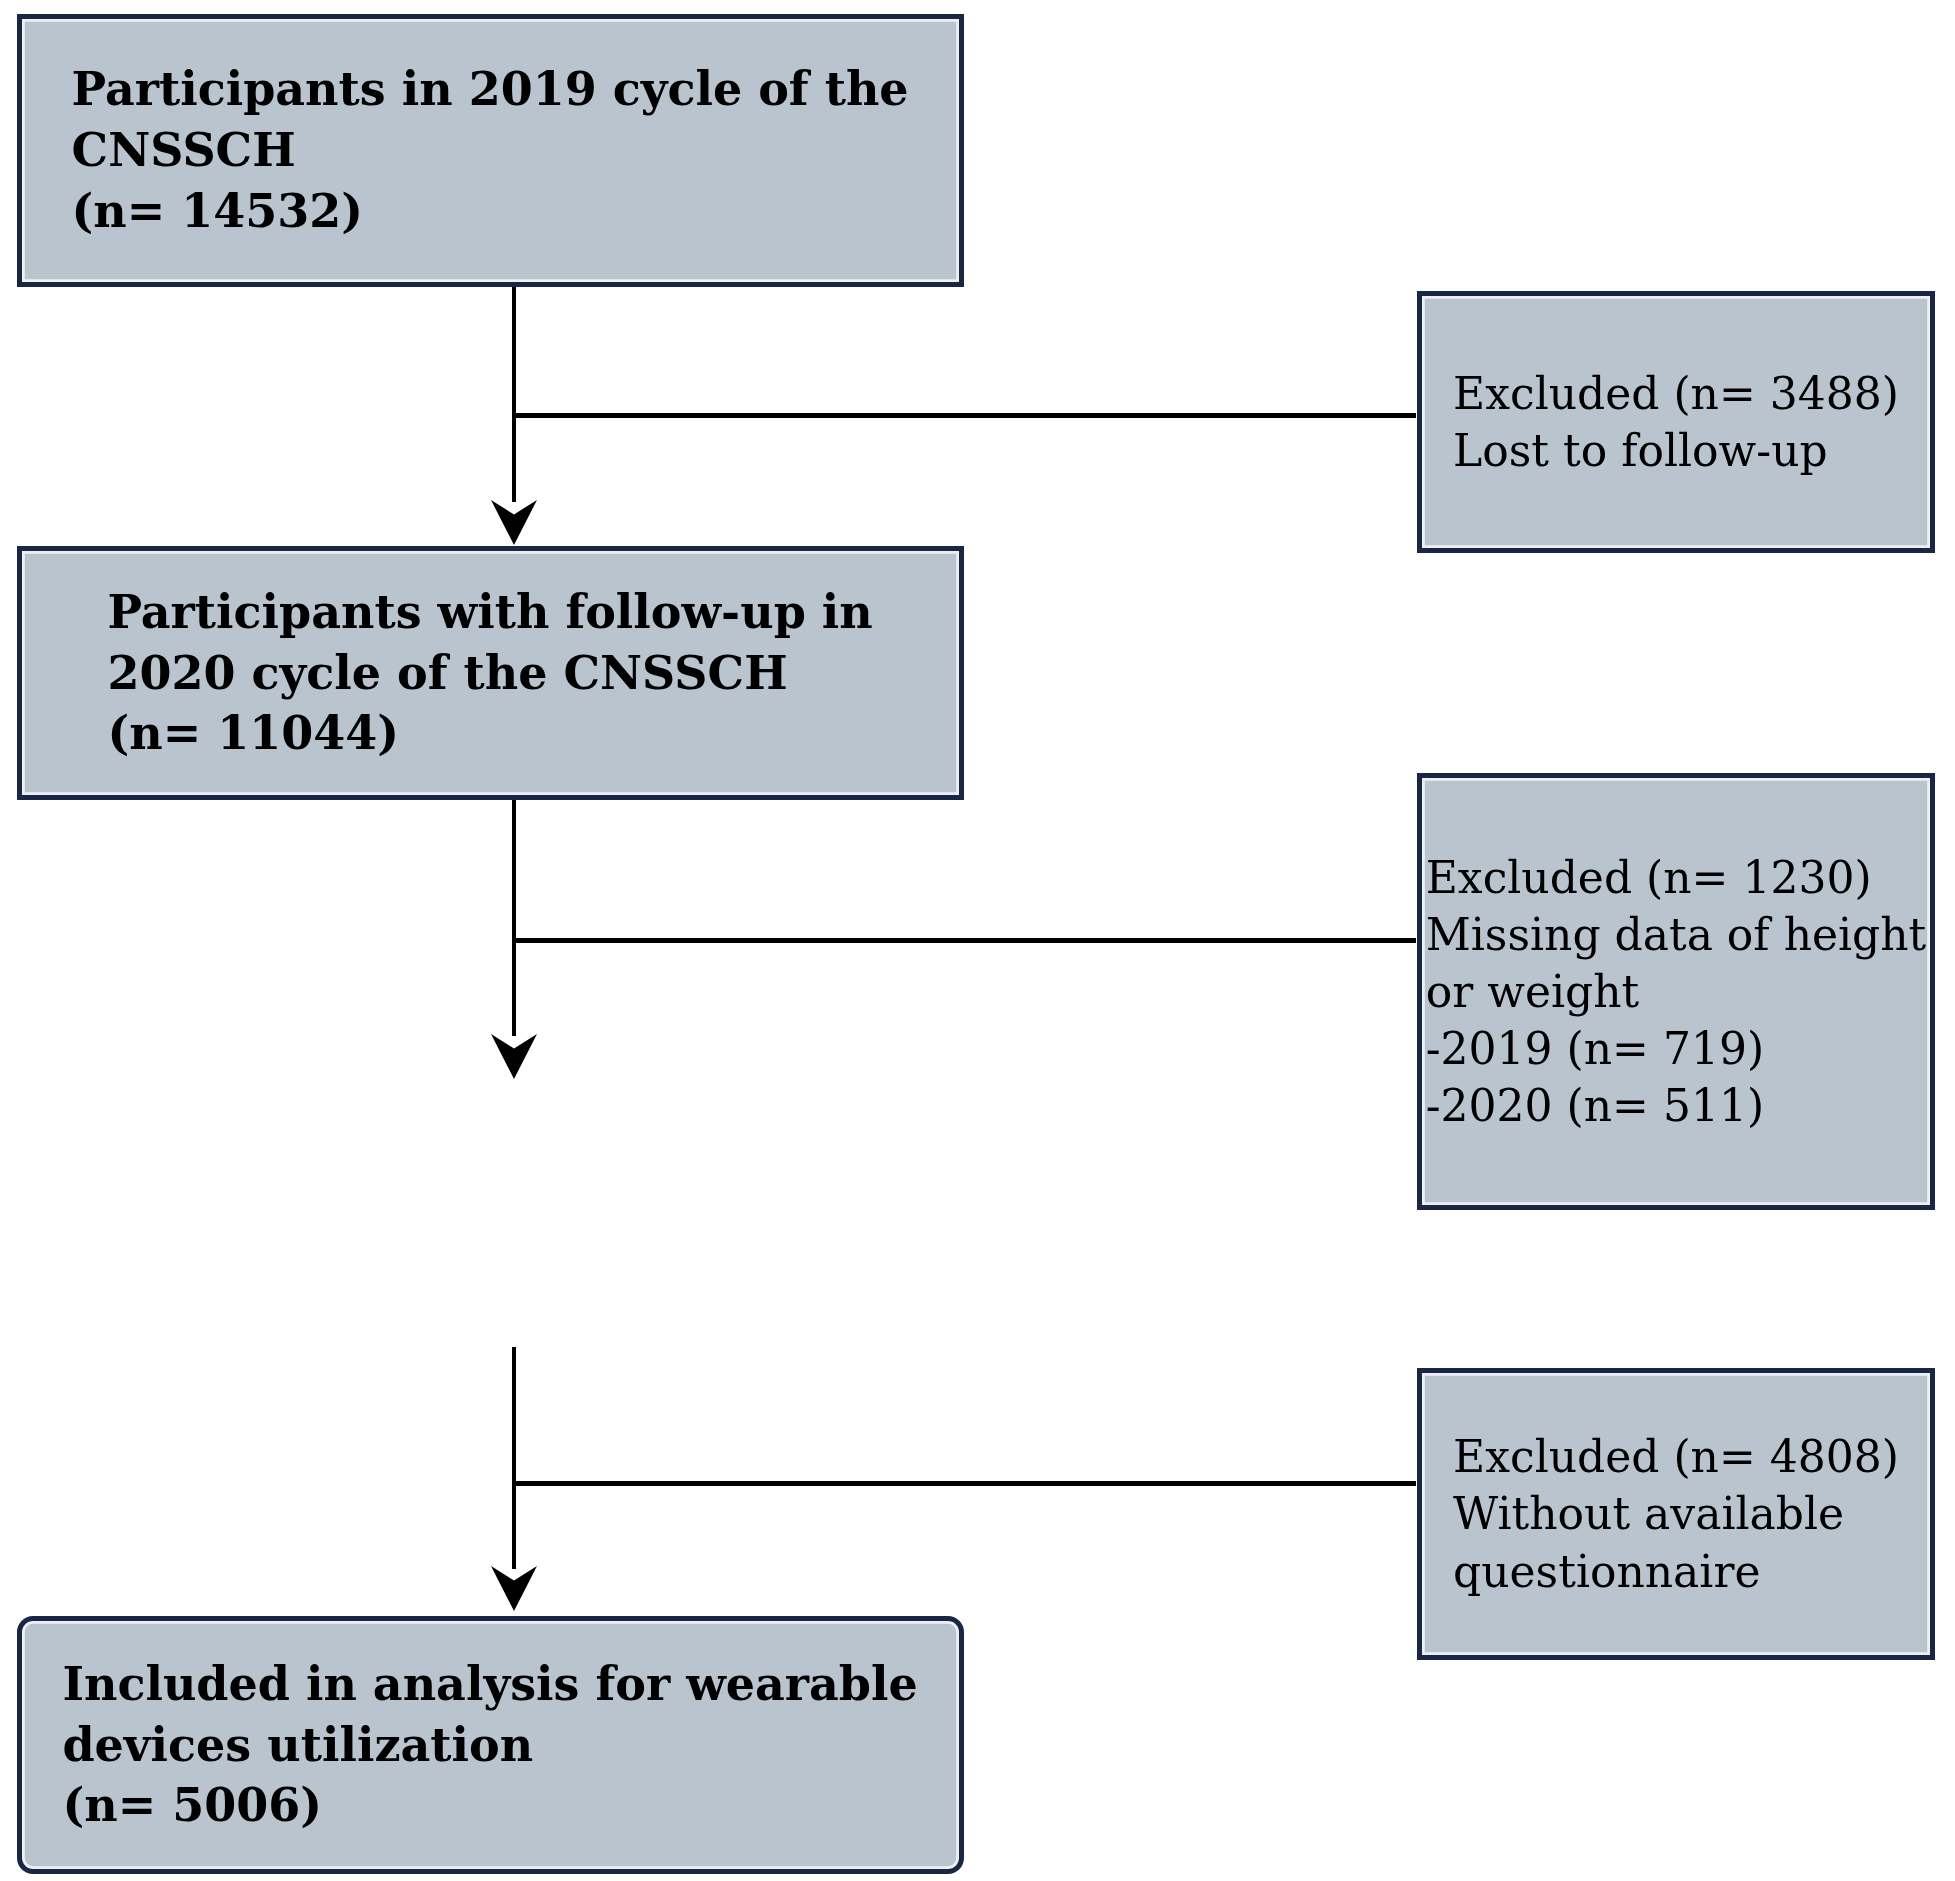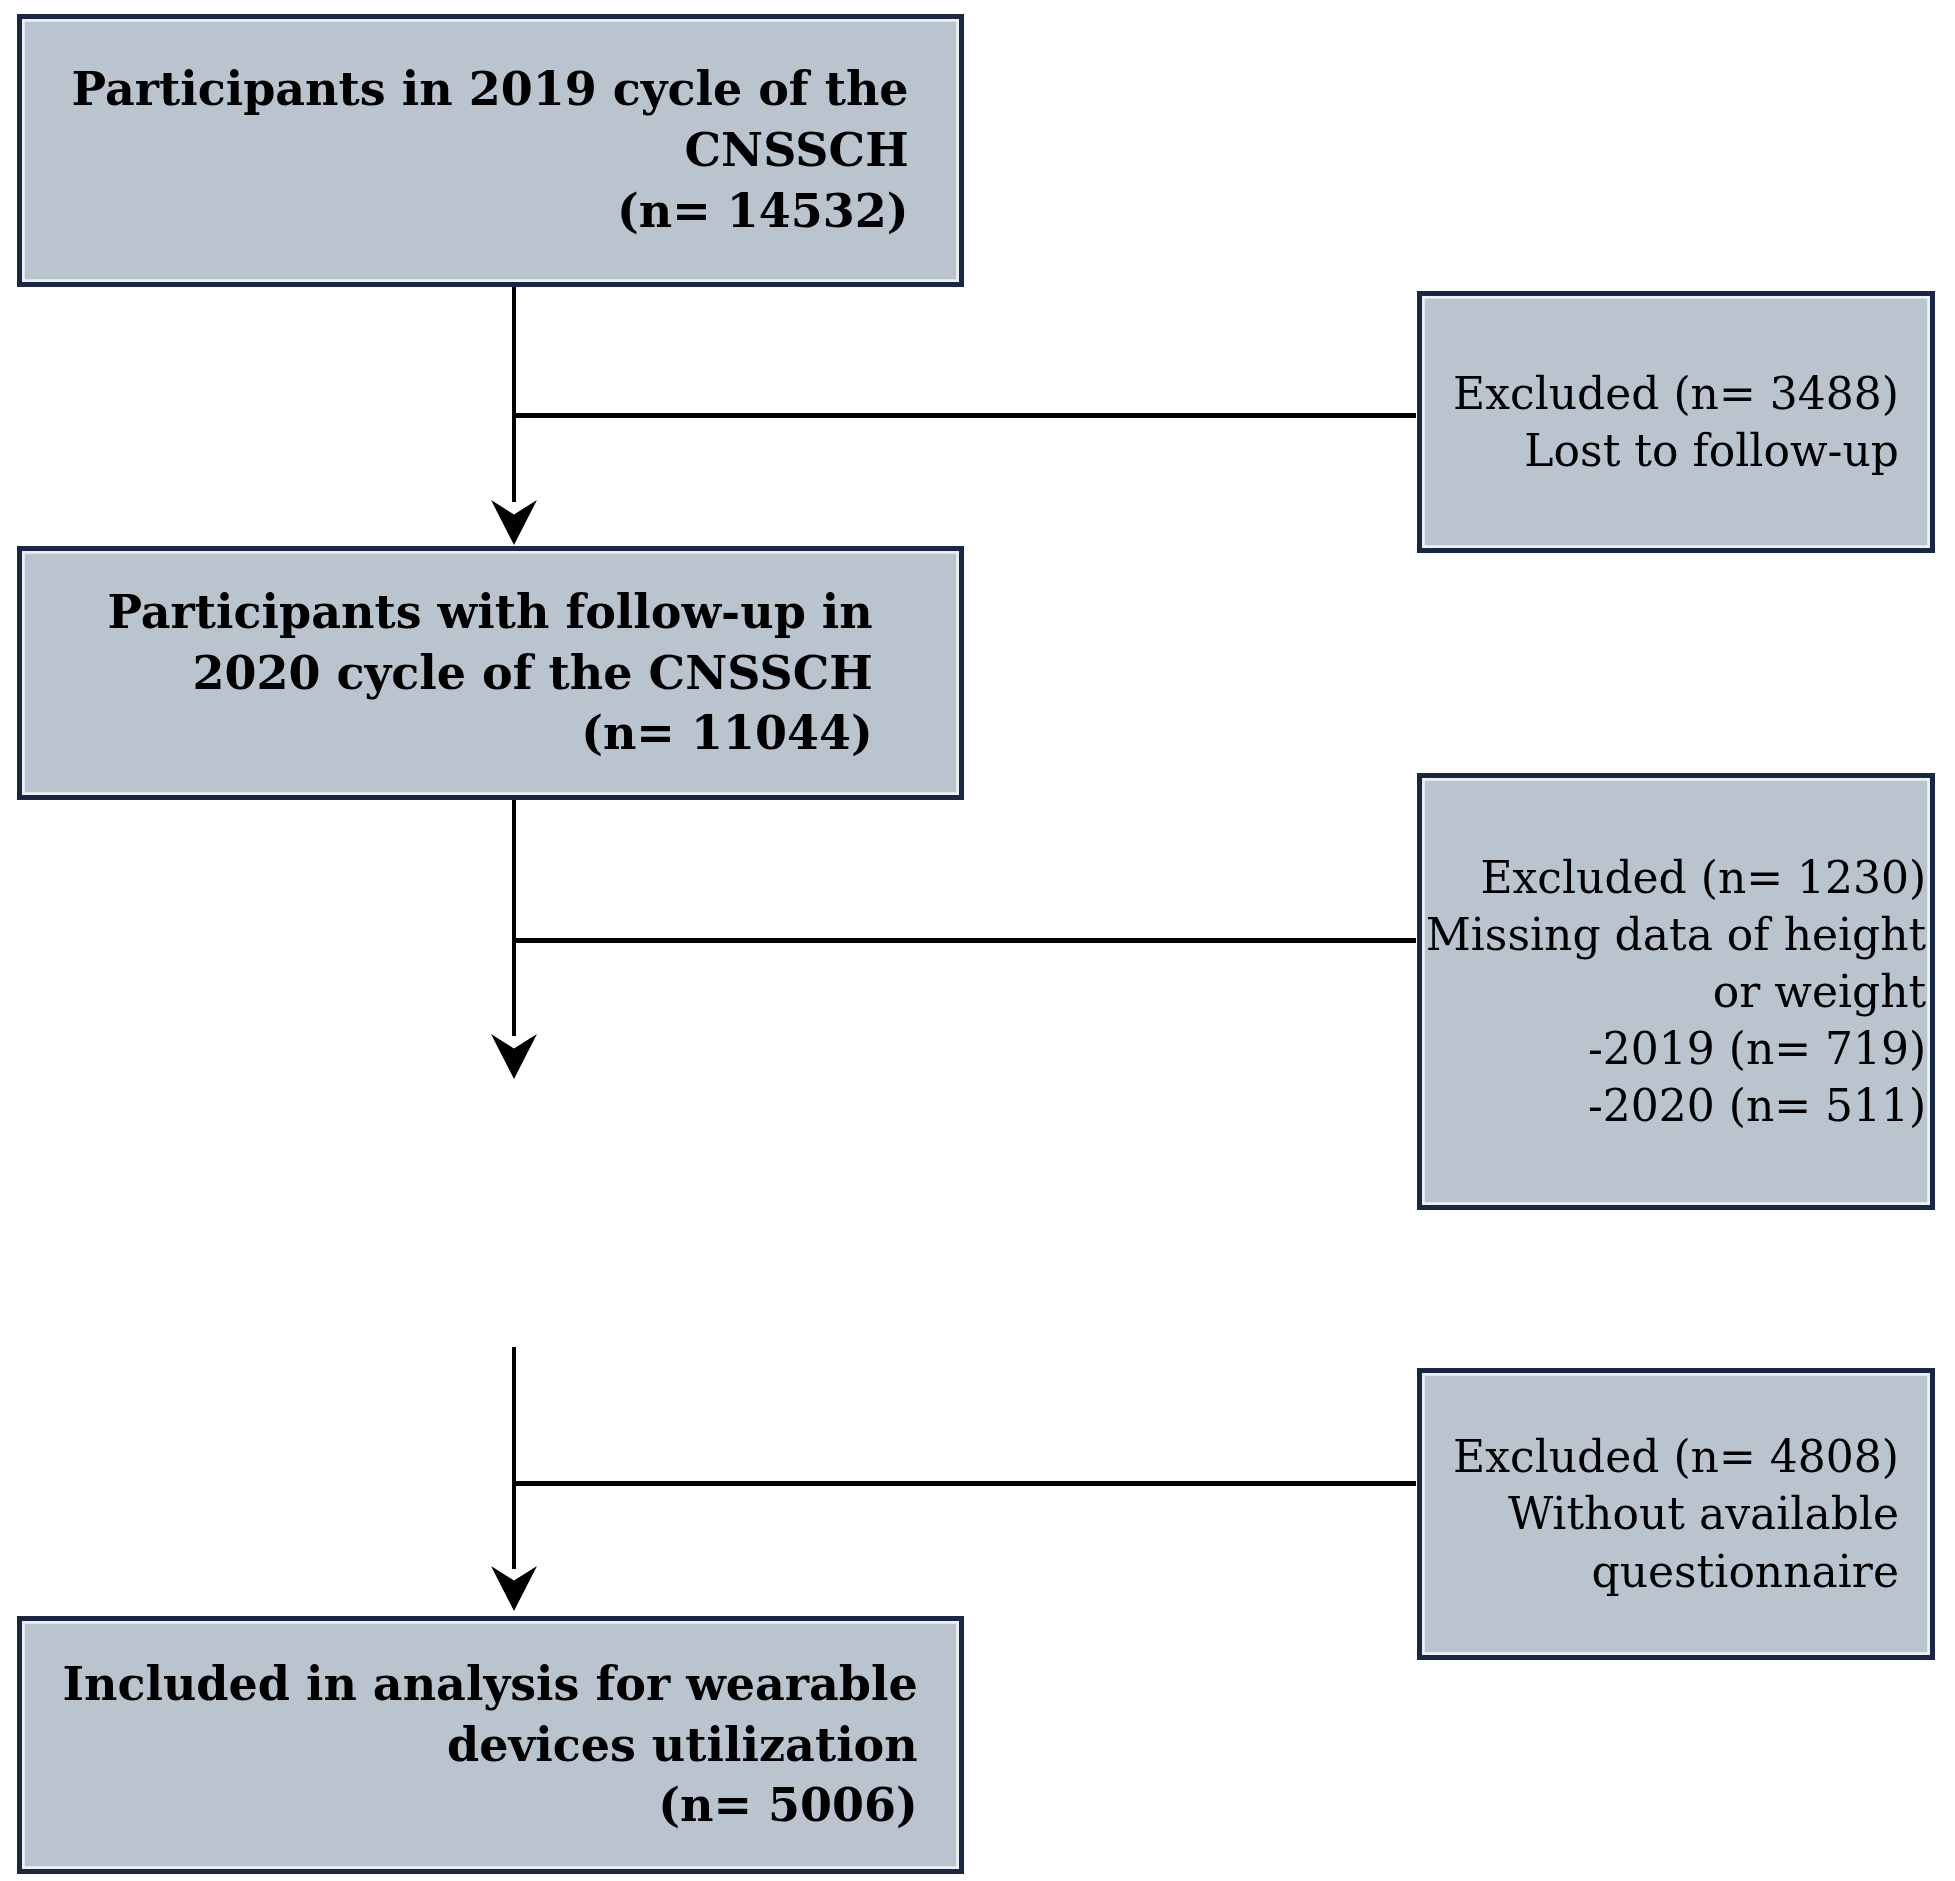--- a/index.html
+++ b/index.html
@@ -17,21 +17,21 @@
   }
   .box {
     position: absolute;
     box-sizing: border-box;
     background: var(--box-fill, #b9c4cf);
     border: 5px solid var(--box-border, #1a2744);
     box-shadow: inset 0 0 0 2.8px rgba(255,255,255,0.75);
     display: flex;
     align-items: center;
     justify-content: center;
-    text-align: right;
+    text-align: left;
     white-space: pre;
   }
   .box.main {
     left: 16.6px;
     width: 947px;
     font-weight: 700;
     font-size: 46px;
     line-height: 1.32;
   }
   .box.excl {
@@ -70,21 +70,21 @@
 
   <div class="box main" style="top:14px; height:273px;">Participants in 2019 cycle of the
 CNSSCH
 (n= 14532)</div>
 
   <div class="box main" style="top:546px; height:254px;">Participants with follow-up in
 2020 cycle of the CNSSCH
 (n= 11044)</div>
 
 
-  <div class="box main" style="top:1616px; height:258px;">Included in analysis for wearable
+  <div class="box main" style="top:1616px; height:258px;border-radius:16px;">Included in analysis for wearable
 devices utilization
 (n= 5006)</div>
 
   <div class="box excl" style="top:291px; height:262px;">Excluded (n= 3488)
 Lost to follow-up</div>
 
   <div class="box excl" style="top:773px; height:437px;">Excluded (n= 1230)
 Missing data of height
 or weight
 -2019 (n= 719)

